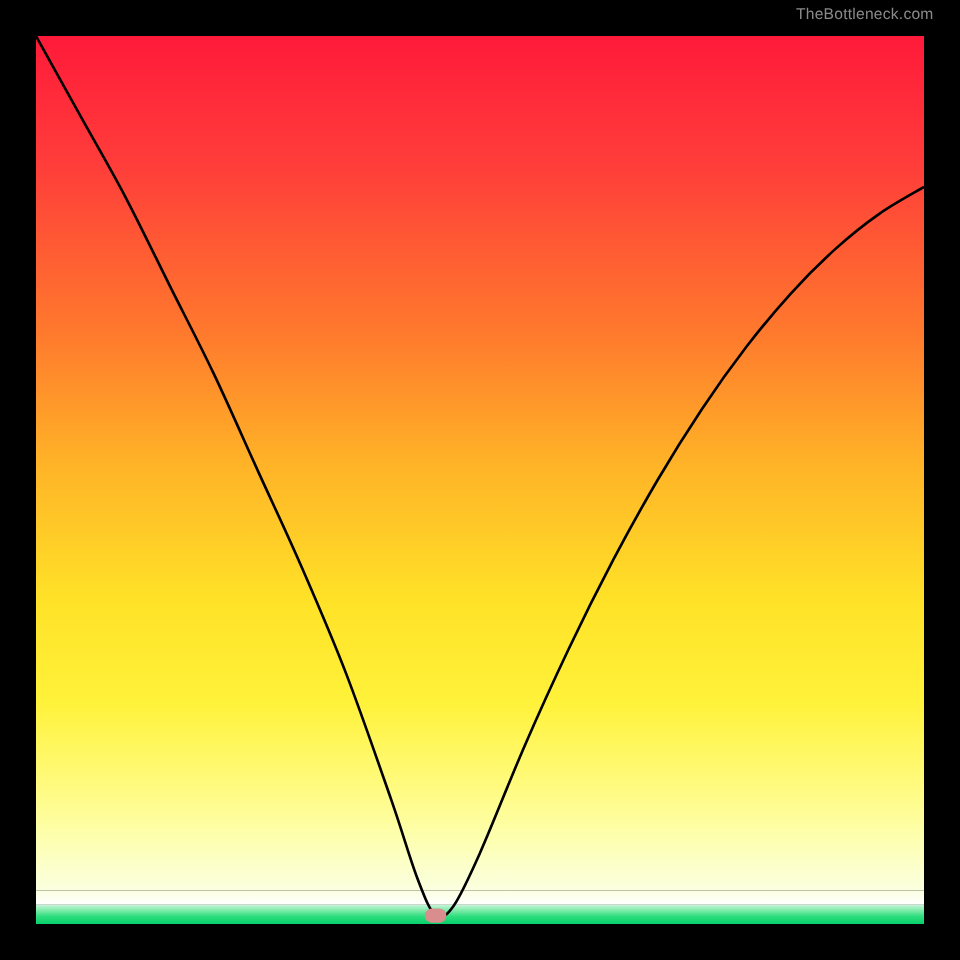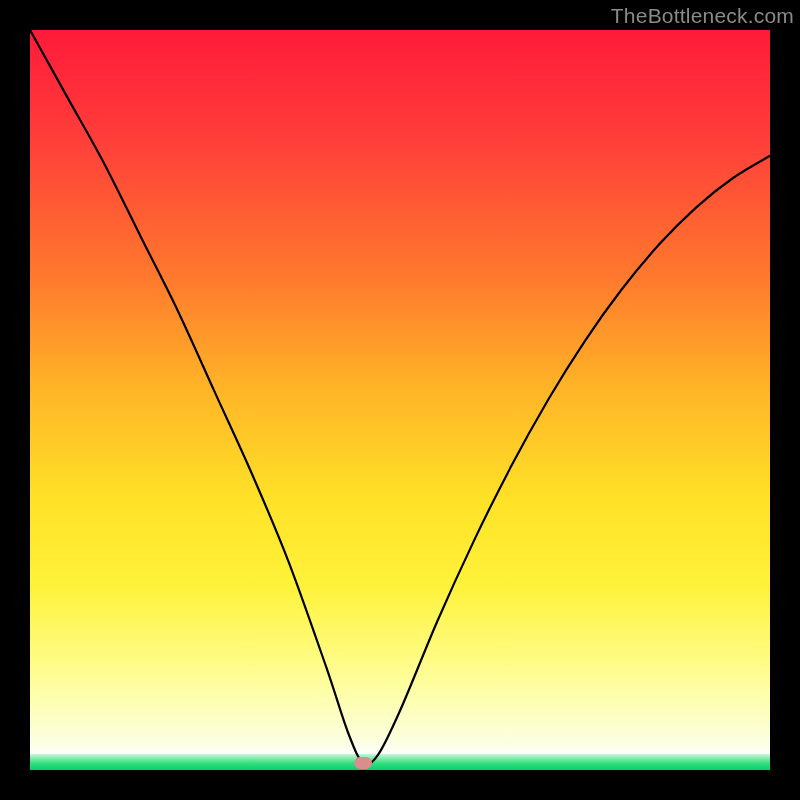--- a/index.html
+++ b/index.html
@@ -59,24 +59,24 @@
   
   .marker {
     position: absolute;
     width: 18px; height: 12px;
     border-radius: 6px;
     background: #d98d8d;
   }
 
   .watermark {
     position: absolute;
-    right: 6px;
+    right: 22px;
     top: 4px;
     color: #8a8a8a;
-    font-size: 21px;
+    font-size: 13px;
     font-weight: 400;
     letter-spacing: 0.2px;
   }
 
   svg.curve {
     position: absolute;
     left: 0; top: 0;
     width: 740px; height: 740px;
   }
   svg.curve path {

